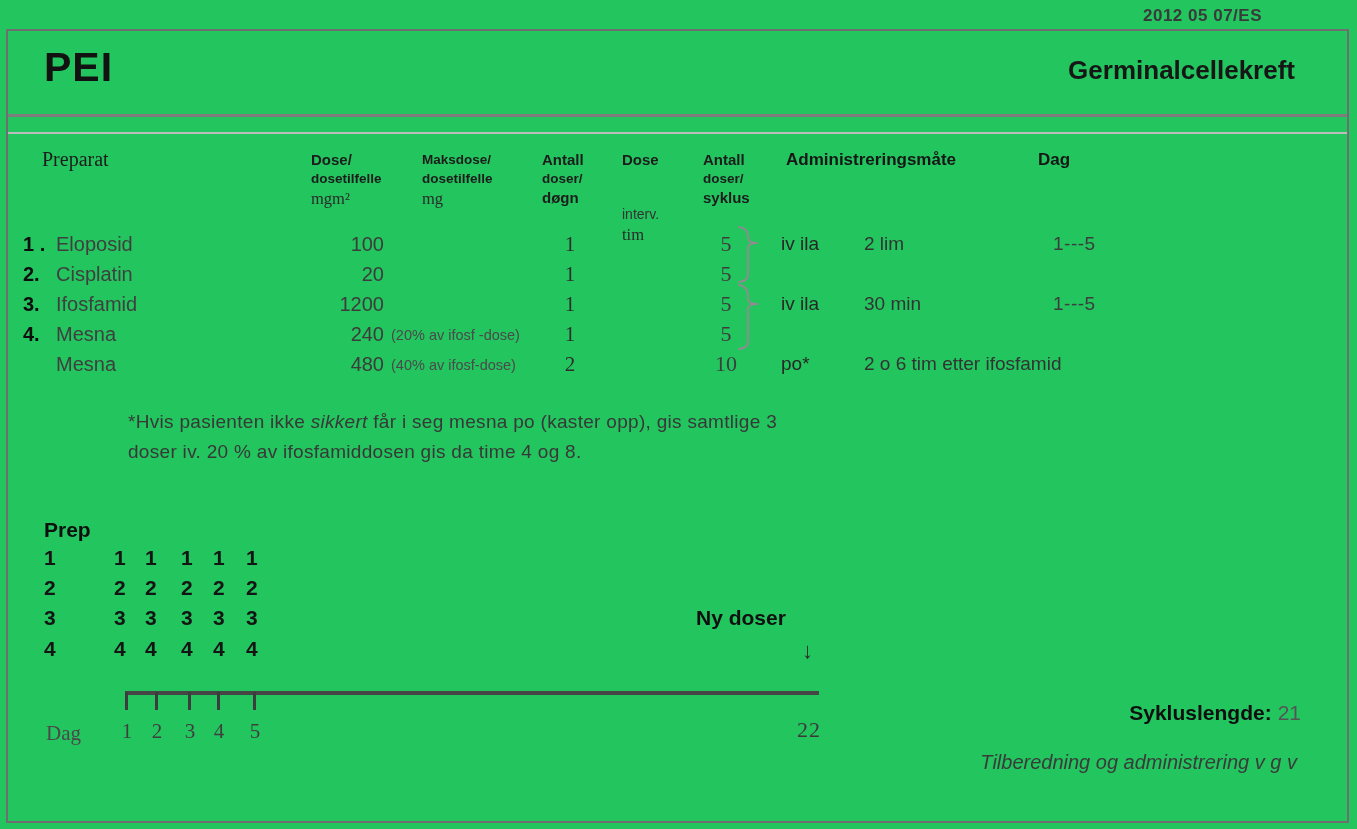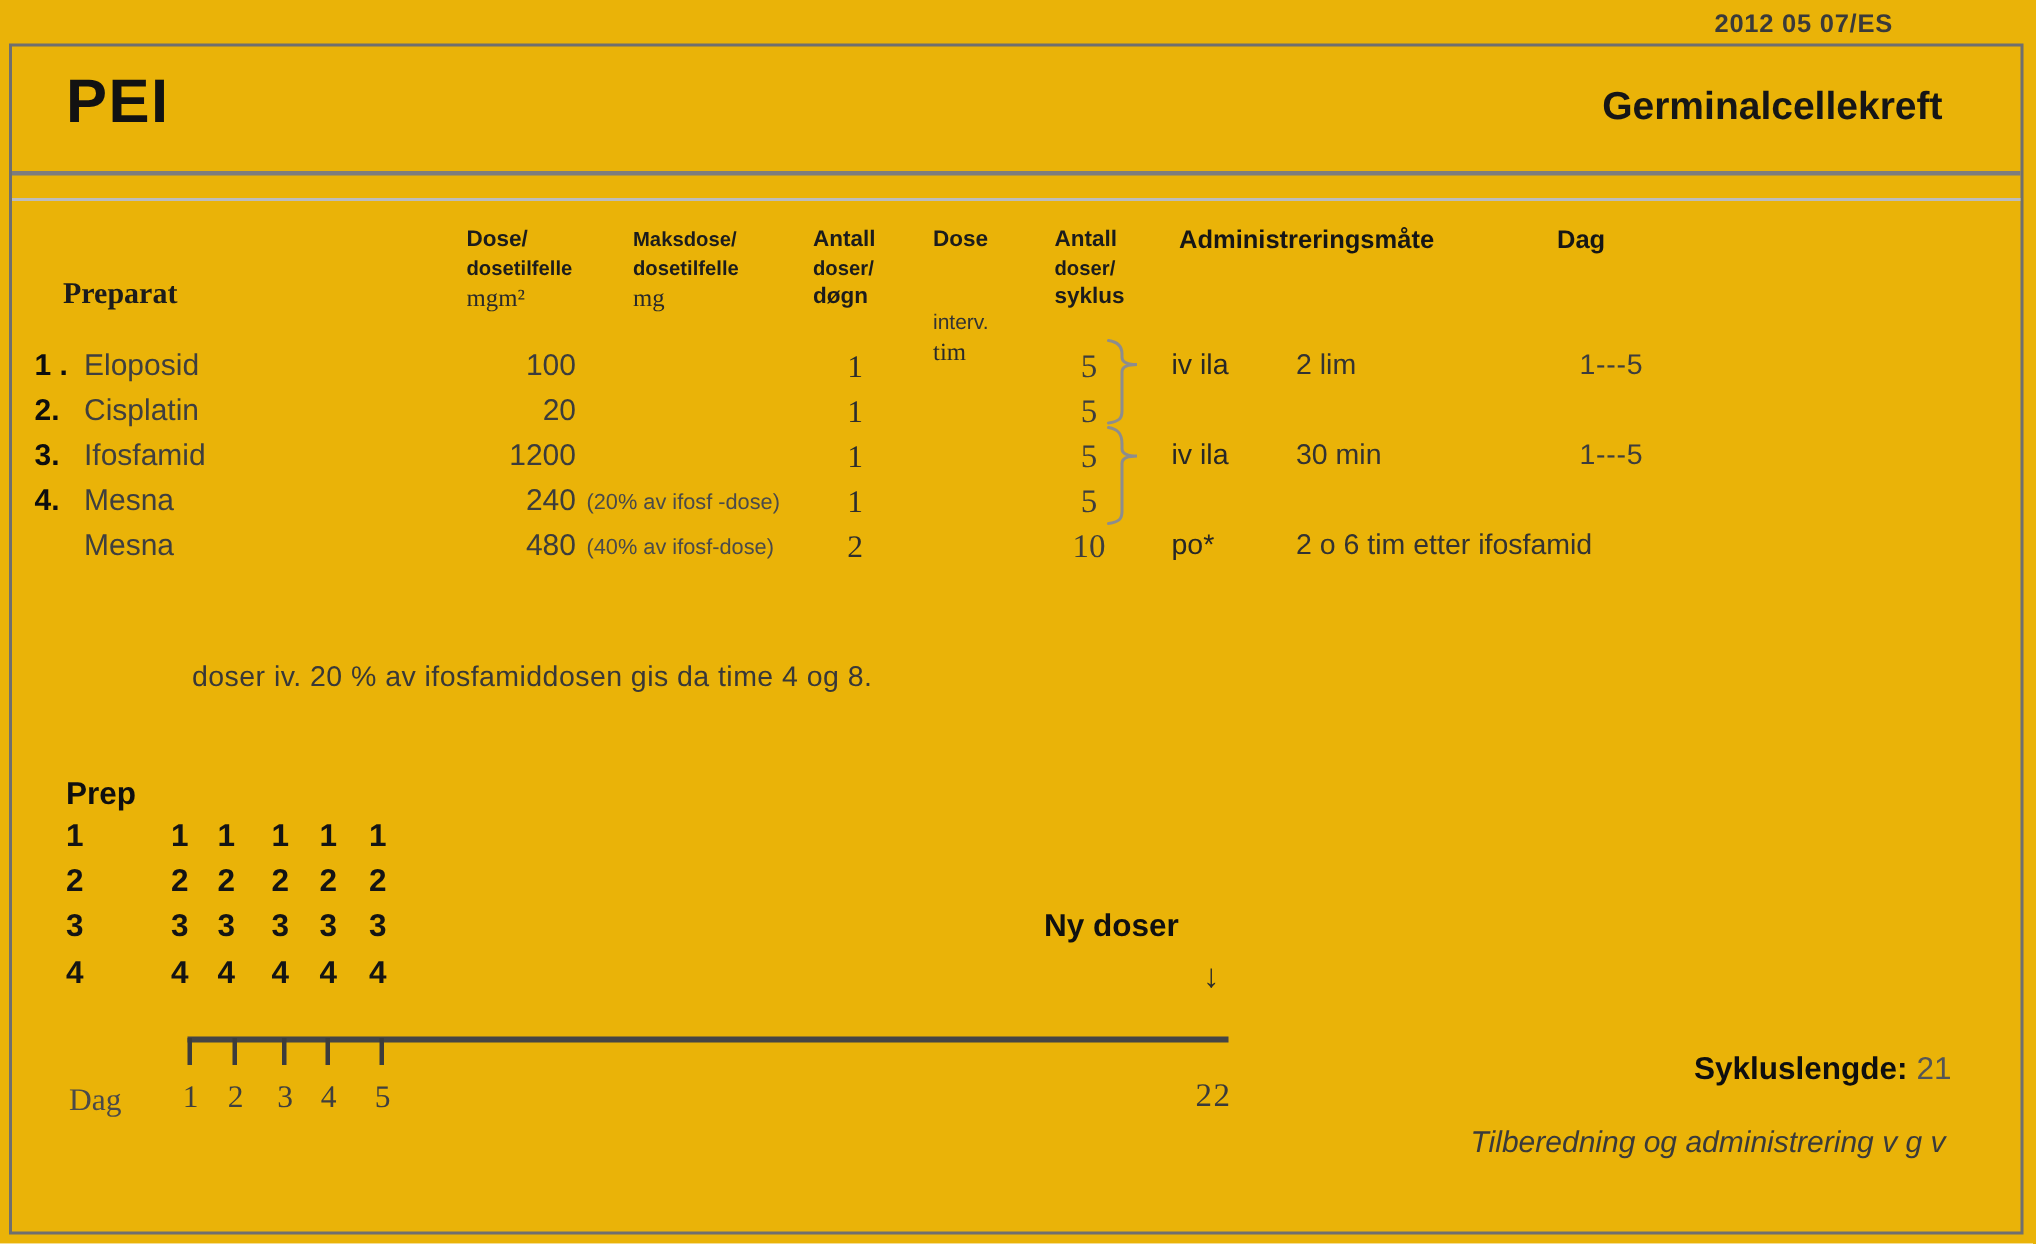--- a/index.html
+++ b/index.html
@@ -1,34 +1,34 @@
 <!DOCTYPE html>
 <html><head>
 <meta charset="utf-8">
 <style>
   html,body{margin:0;padding:0;background:#fff;}
   .canvas{
-    position:relative;width:1357px;height:829px;background:#eab308;overflow:hidden;
+    position:relative;width:1357px;height:829px;background:#22c55e;overflow:hidden;
     font-family:"Liberation Sans",sans-serif;color:#2e2e2e;
   }
   
   .outer-box{position:absolute;left:6px;top:29px;width:1339px;height:790px;border:2px solid #6f6f6f;}
   .hdr-line-dark{position:absolute;left:8px;top:114px;width:1339px;height:3px;background:#7d7d7d;}
   .hdr-line-light{position:absolute;left:8px;top:132px;width:1339px;height:2px;background:#bcbcbc;}
   
   .date-code{position:absolute;left:1143px;top:6px;font-size:17px;font-weight:600;color:#3a3a3a;letter-spacing:.5px;}
   .protocol{position:absolute;left:44px;top:44px;font-size:41px;font-weight:bold;color:#121212;letter-spacing:1px;}
   .diagnosis{position:absolute;right:62px;top:55px;font-size:26px;font-weight:bold;color:#161616;}
   
   .th{position:absolute;text-align:left;line-height:19px;color:#1c1c1c;}
   .th .l-b15{font-weight:bold;font-size:15px;display:block;}
   .th .l-b13{font-weight:bold;font-size:13.5px;display:block;}
   .th .l-n14{font-size:14px;display:block;color:#333;margin-top:36px;}
   .th .l-serif{font-family:"Liberation Serif",serif;font-size:16.5px;display:block;margin-top:1px;color:#2a2a2a;}
-  .th-preparat{position:absolute;left:42px;top:148px;font-family:"Liberation Serif",serif;font-weight:bold;font-size:20px;color:#1c1c1c;margin-top:37px;}
+  .th-preparat{position:absolute;left:42px;top:148px;font-family:"Liberation Serif",serif;font-weight:normal;font-size:20px;color:#1c1c1c;}
   .th-admin{position:absolute;left:786px;top:150px;font-weight:bold;font-size:17px;color:#161616;}
   .th-dag{position:absolute;left:1038px;top:150px;font-weight:bold;font-size:17px;color:#161616;}
   
   .trow{position:absolute;left:0;width:1357px;height:27px;}
   .c-name{position:absolute;left:23px;top:0;display:flex;font-size:20px;}
   .c-name .num{font-weight:bold;color:#0e0e0e;min-width:25px;}
   .c-name .nm{color:#3f3f3f;margin-left:8px;}
   .c-dose{position:absolute;left:280px;width:104px;top:0;text-align:right;font-size:20px;color:#3c3c3c;}
   .c-note{position:absolute;left:391px;top:4px;font-size:14.5px;color:#4a4a4a;white-space:nowrap;}
   .c-dogn{position:absolute;left:548px;width:44px;top:-1px;text-align:center;font-family:"Liberation Serif",serif;font-size:21px;color:#2d2d2d;}
@@ -167,20 +167,23 @@
     <span class="c-adm2">2 o 6 tim etter ifosfamid</span>
   </div>
 
   <svg class="brace" style="left:736px;top:226px;" width="26" height="58" viewBox="0 0 26 58">
     <path d="M3 1 C10 2 12 6 12 10 L12 12 C12 15 15 17 22 17 C15 17 12 19 12 22 L12 48 C12 53 10 55 3 56" fill="none" stroke="#8d8d8d" stroke-width="2" stroke-linecap="round"></path>
   </svg>
   <svg class="brace" style="left:736px;top:284px;" width="26" height="66" viewBox="0 0 26 66">
     <path d="M3 1 C10 2 12 6 12 12 L12 15 C12 18 15 20 22 20 C15 20 12 22 12 25 L12 57 C12 62 10 64 3 65" fill="none" stroke="#8d8d8d" stroke-width="2" stroke-linecap="round"></path>
   </svg>
 
+  <div class="footnote" style="top:411px;">
+    <span>*Hvis pasienten ikke </span><em>sikkert</em><span> får i seg mesna po (kaster opp), gis samtlige 3</span>
+  </div>
   <div class="footnote" style="top:441px;">doser iv. 20 % av ifosfamiddosen gis da time 4 og 8.</div>
 
   <div class="prep-label">Prep</div>
 
   <div class="grid-row" style="top:546px;">
     <span class="g-l">1</span>
     <span class="g-0">1</span>
     <span class="g-1">1</span>
     <span class="g-2">1</span>
     <span class="g-3">1</span>

